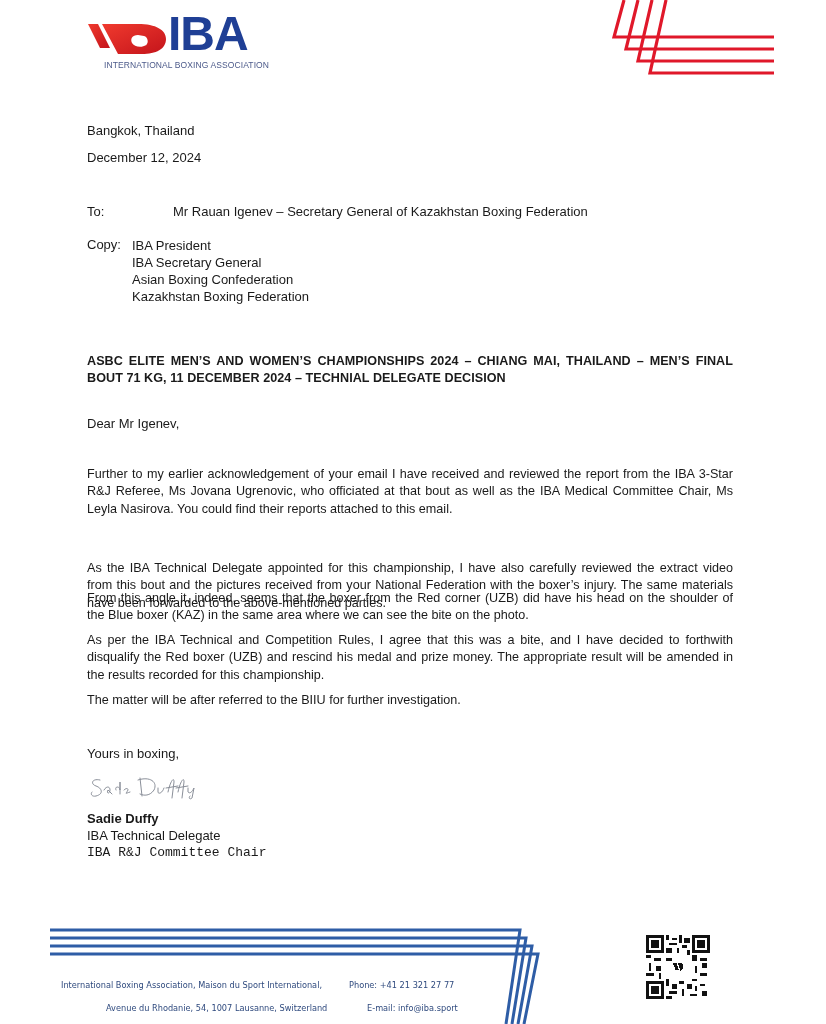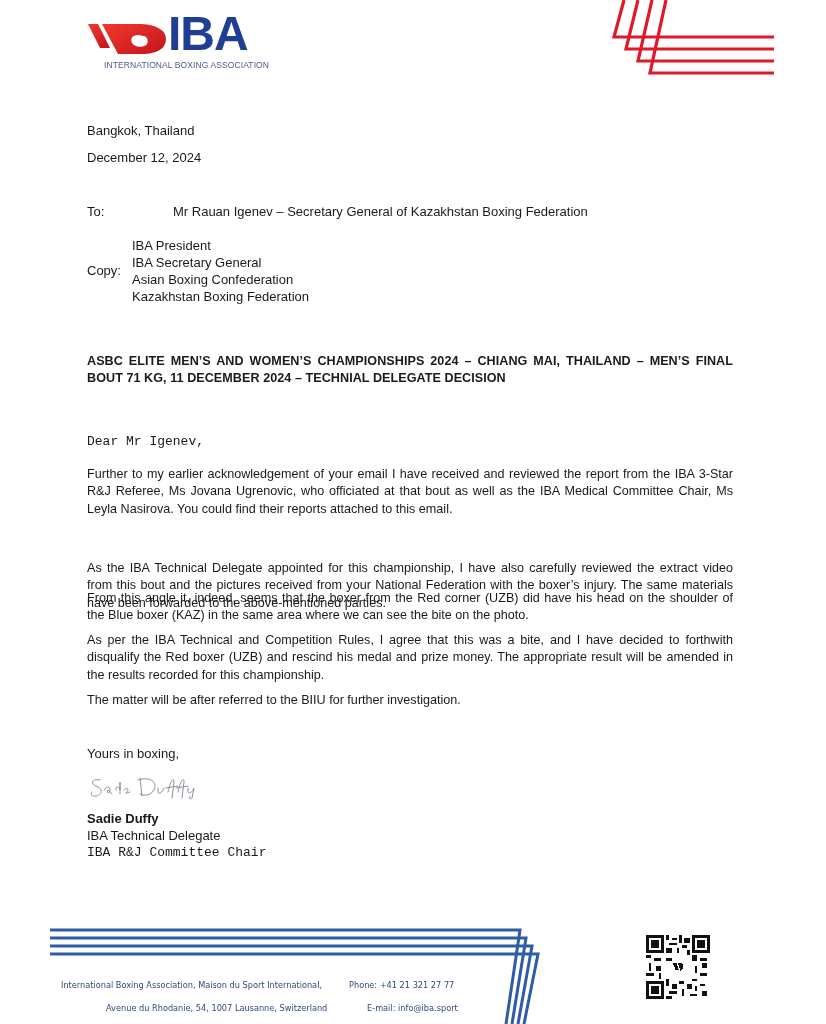--- a/index.html
+++ b/index.html
@@ -35,32 +35,32 @@
     #corner-red { left: 612px; top: 0; width: 166px; height: 80px; }
 
     .txt { font-size: 13px; line-height: 16px; }
 
     #place { left: 87px; top: 123px; }
     #date { left: 87px; top: 150px; }
 
     #to-label { left: 87px; top: 204px; }
     #to-value { left: 144px; top: 204px; white-space: nowrap; margin-left: 29px; }
 
-    #copy-label { left: 87px; top: 237px; margin-top: 26px; }
+    #copy-label { left: 87px; top: 237px; }
     #copy-list { left: 132px; top: 237px; }
     #copy-list div { line-height: 17px; font-size: 13px; }
 
     #subject {
       left: 87px; top: 353px; width: 646px;
       font-weight: bold; font-size: 12.6px; line-height: 17px;
       text-align: justify; text-align-last: left;
       letter-spacing: 0.05px;
     }
 
-    #salutation { left: 87px; top: 434px; font-family: Liberation Mono, monospace; }
+    #salutation { left: 87px; top: 416px; }
 
     .para {
       left: 87px; width: 646px;
       font-size: 12.6px; line-height: 17.4px;
       text-align: justify; text-align-last: left;
       font-family: "Liberation Sans", sans-serif;
       transform-origin: left top;
     }
     #p1 { top: 466px; }
     #p2 { top: 530px; margin-top: 30px; }

